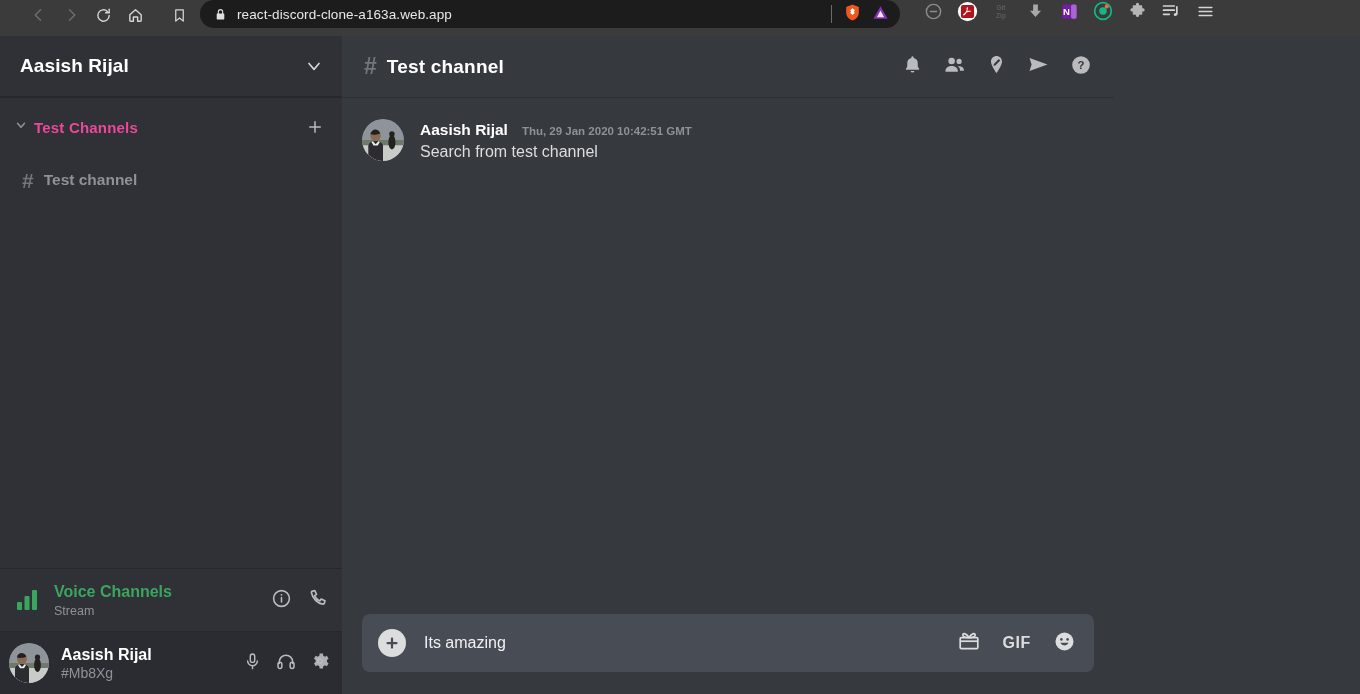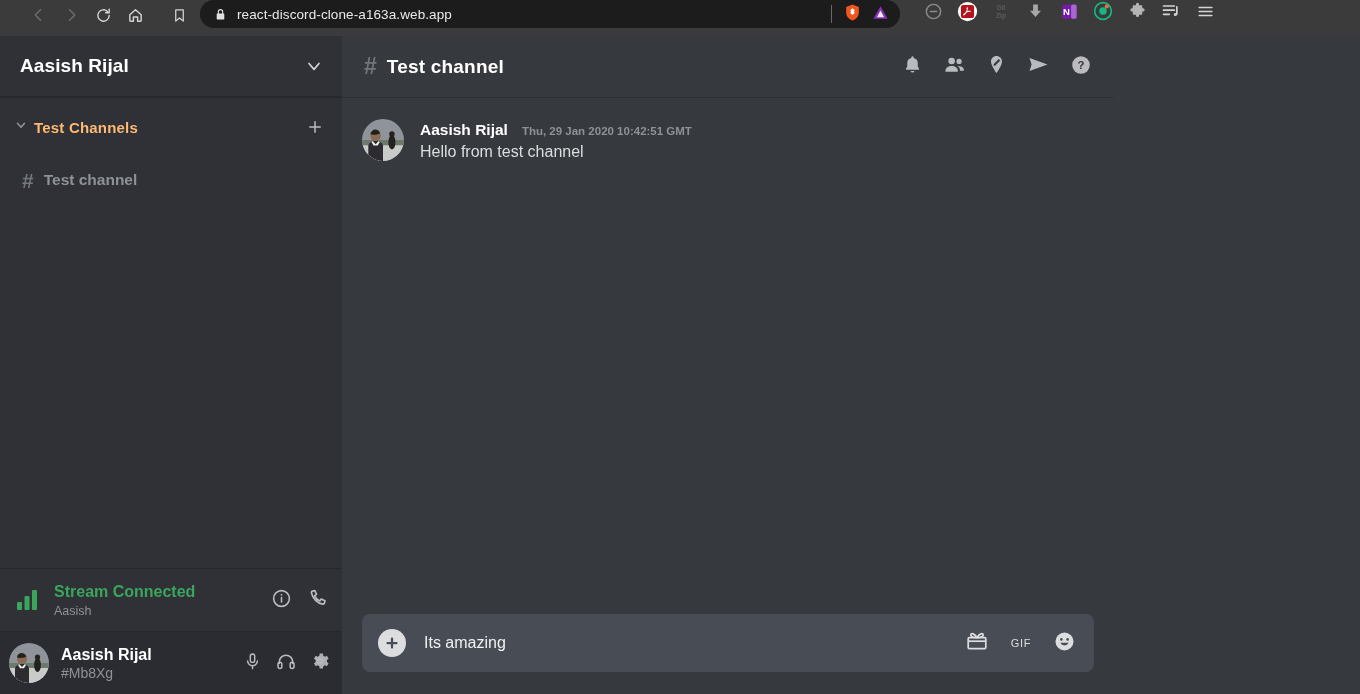--- a/index.html
+++ b/index.html
@@ -78,21 +78,21 @@
   .sb-title { color: #fff; font-size: 19px; font-weight: bold; letter-spacing: .1px; }
   .chev { color: #b9bbbe; display: flex; }
 
   .sb-channels { flex: 1; padding-top: 16px; overflow: hidden; }
   .cat-row {
     display: flex; align-items: center; justify-content: space-between;
     padding: 0 18px 0 14px; height: 28px;
   }
   .cat-left { display: flex; align-items: center; gap: 6px; }
   .cat-name {
-    color: #fdba74; font-size: 15px; font-weight: bold;
+    color: #ec4899; font-size: 15px; font-weight: bold;
     letter-spacing: .2px;
   }
   .plus-btn { color: #b9bbbe; display: flex; }
 
   .chan-row {
     display: flex; align-items: center; gap: 10px;
     height: 34px; margin-top: 22px; padding: 0 14px 0 22px;
     cursor: pointer;
   }
   .chan-hash { color: #72767d; font-size: 21px; font-weight: bold; line-height: 1; }
@@ -181,21 +181,21 @@
   }
   .composer-input {
     flex: 1; background: transparent; border: 0; outline: 0;
     color: #f0f1f2; font-size: 16px; margin-left: 18px;
     font-family: "Liberation Sans", sans-serif;
     caret-color: #f0f1f2;
   }
   .composer-input::placeholder { color: #9aa0a8; }
   .composer-acts { display: flex; align-items: center; gap: 22px; color: #dcddde; }
   .gif-badge {
-    font-size: 11px; font-weight: normal; letter-spacing: .6px;
+    font-size: 16px; font-weight: bold; letter-spacing: .6px;
     color: #dcddde; border-radius: 3px; text-align: center;
   }
 </style>
 </head>
 <body>
 
 <div class="browser-bar">
   <div class="nav-btns">
     <div class="nav-btn">
       <svg width="18" height="18" viewBox="0 0 24 24" fill="none" stroke="#6e6e6e" stroke-width="2" stroke-linecap="round" stroke-linejoin="round">
@@ -347,22 +347,22 @@
 
     <div class="voice-panel">
       <span class="voice-ico">
         <svg width="24" height="22" viewBox="0 0 24 22">
             <rect x="1" y="13" width="5" height="8" rx="1" fill="#3ba55d"></rect>
             <rect x="8.5" y="7" width="5" height="14" rx="1" fill="#3ba55d"></rect>
             <rect x="16" y="1" width="5" height="20" rx="1" fill="#3ba55d"></rect>
           </svg>
       </span>
       <span class="voice-text">
-        <span class="voice-title" style="display:block">Stream Connected</span>
-        <span class="voice-sub" style="display:block">Aasish</span>
+        <span class="voice-title" style="display:block">Voice Channels</span>
+        <span class="voice-sub" style="display:block">Stream</span>
       </span>
       <span class="voice-acts">
         <span>
           <svg width="21" height="21" viewBox="0 0 24 24" fill="none" stroke="#b9bbbe" stroke-width="1.8">
               <circle cx="12" cy="12" r="9"></circle>
               <path d="M12 11v5" stroke-linecap="round"></path>
               <circle cx="12" cy="7.8" r="1.05" fill="#b9bbbe" stroke="none"></circle>
             </svg>
         </span>
         <span>
@@ -484,21 +484,21 @@
               <ellipse cx="28.5" cy="22" rx="3.4" ry="7" fill="#23221f"></ellipse>
               <circle cx="28.5" cy="14.2" r="2.6" fill="#23221f"></circle>
             </g>
           </svg>
         </span>
         <div class="msg-body">
           <div class="msg-top">
             <span class="msg-author">Aasish Rijal</span>
             <span class="msg-time">Thu, 29 Jan 2020 10:42:51 GMT</span>
           </div>
-          <div class="msg-text">Hello from test channel</div>
+          <div class="msg-text">Search from test channel</div>
         </div>
       </div>
     </div>
 
     <div class="composer-wrap">
       <div class="composer">
         <span class="plus-circle">
           <svg width="18" height="18" viewBox="0 0 24 24" fill="none" stroke="#484c54" stroke-width="3" stroke-linecap="round">
               <path d="M12 6v12M6 12h12"></path>
             </svg>

